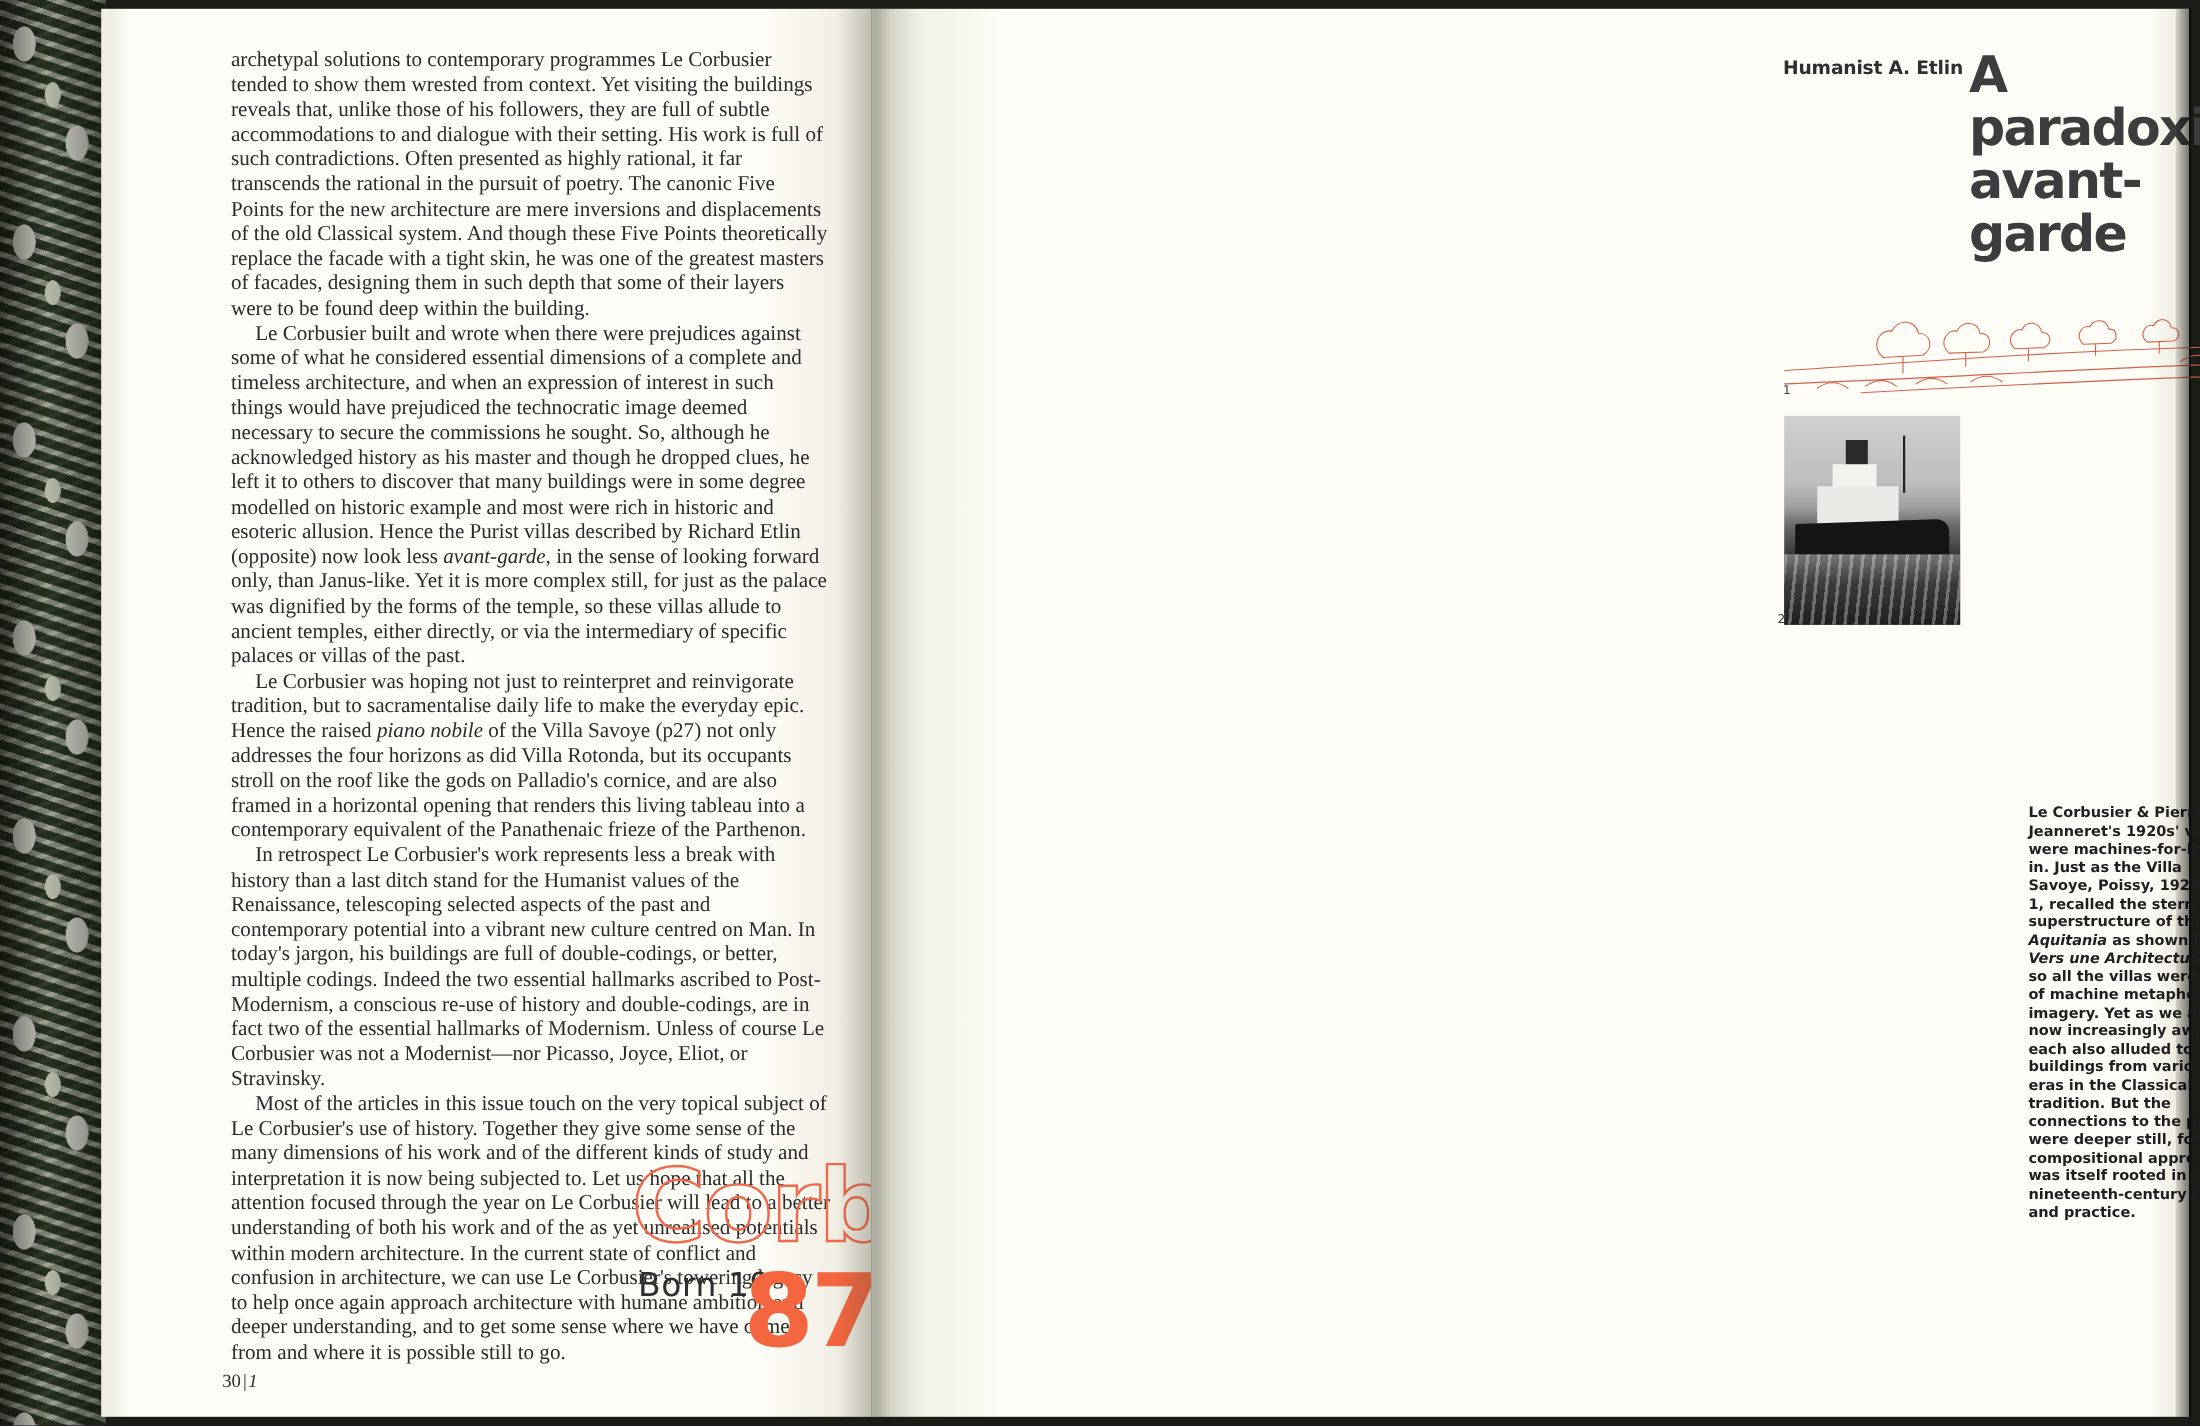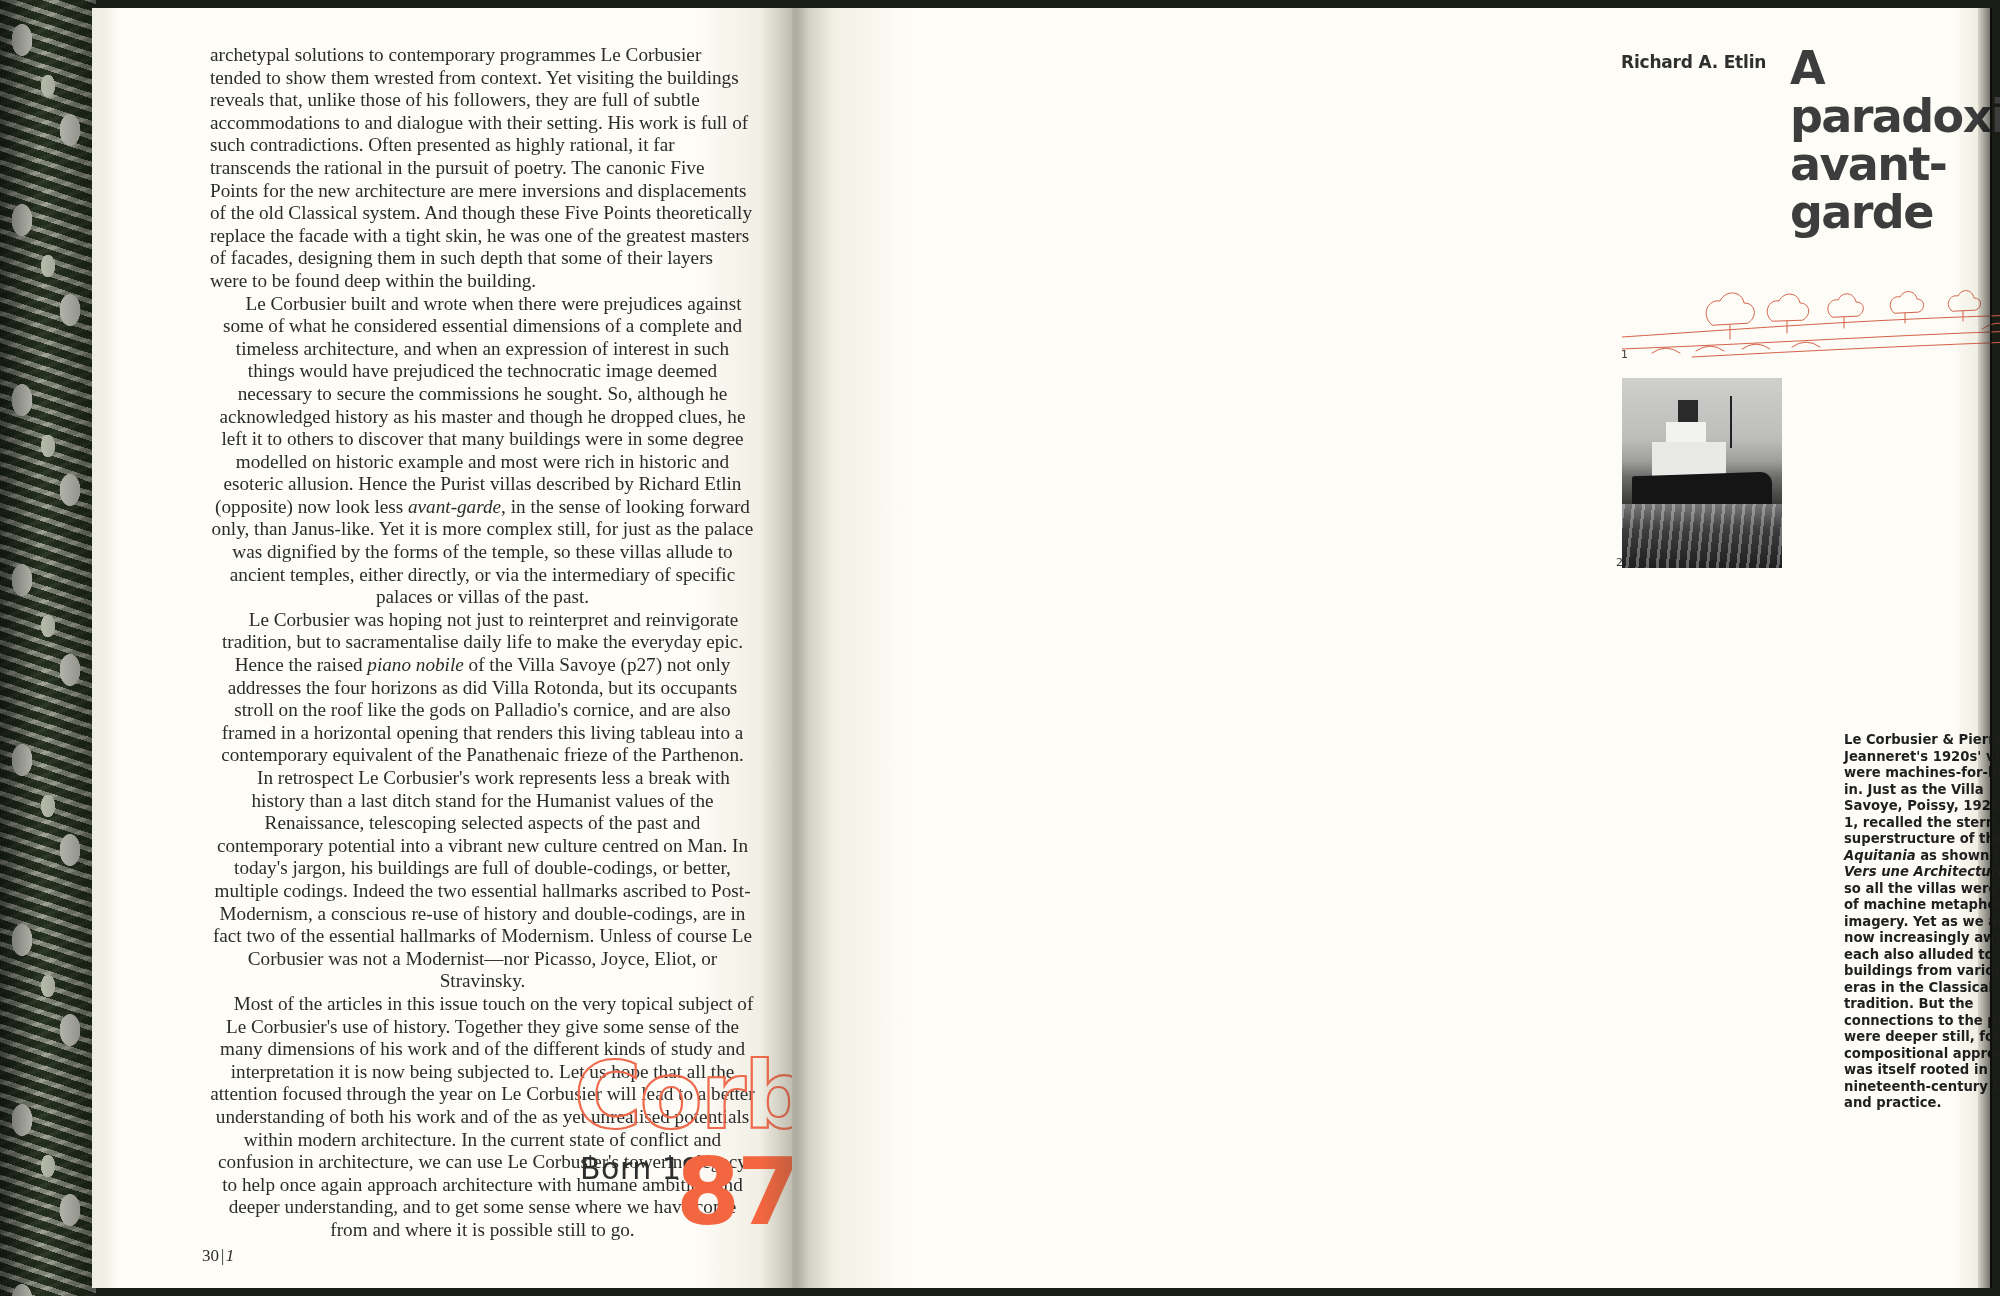--- a/index.html
+++ b/index.html
@@ -57,21 +57,21 @@
   }
 
   
   .left-body {
     position: absolute; left: 118px; top: 36px; width: 545px;
     font-family: "Liberation Serif", serif;
     font-size: 19.2px; line-height: 22.6px; color: #2b2b2b;
     text-align: left;
   }
   .left-body p { margin: 0; text-indent: 0; }
-  .left-body p + p { text-indent: 22px; text-align: center; }
+  .left-body p + p { text-indent: 22px; }
   .left-body i { font-style: italic; }
 
   .corb-logo {
     position: absolute; left: 468px; top: 1035px; width: 260px; height: 190px;
   }
   .corb-word {
     position: absolute; left: 14px; top: 0;
     font-family: "DejaVu Sans", sans-serif;
     font-weight: 700; font-size: 92px; letter-spacing: -2px;
     color: transparent;
@@ -188,21 +188,21 @@
       <div class="corb-87">87</div>
     </div>
 
     <div class="folio left-folio">
       <span>30</span><span class="sep">|</span><span style="font-style:italic">1</span>
     </div>
   </div>
 
   <div class="page right">
 
-    <div class="byline">Richard A. Etlin</div>
+    <div class="byline">Humanist A. Etlin</div>
 
     <div class="headline">
       <div class="h-bold">A paradoxical avant-garde</div>
 
     </div>
 
     <svg class="villa-drawing" viewBox="0 0 1130 130">
       <g fill="none" stroke="#d4614a" stroke-width="1" stroke-linecap="round">
 
         <path d="M0 104 C 120 96, 250 86, 400 82 S 720 76, 900 70 S 1080 62, 1130 58"></path>

